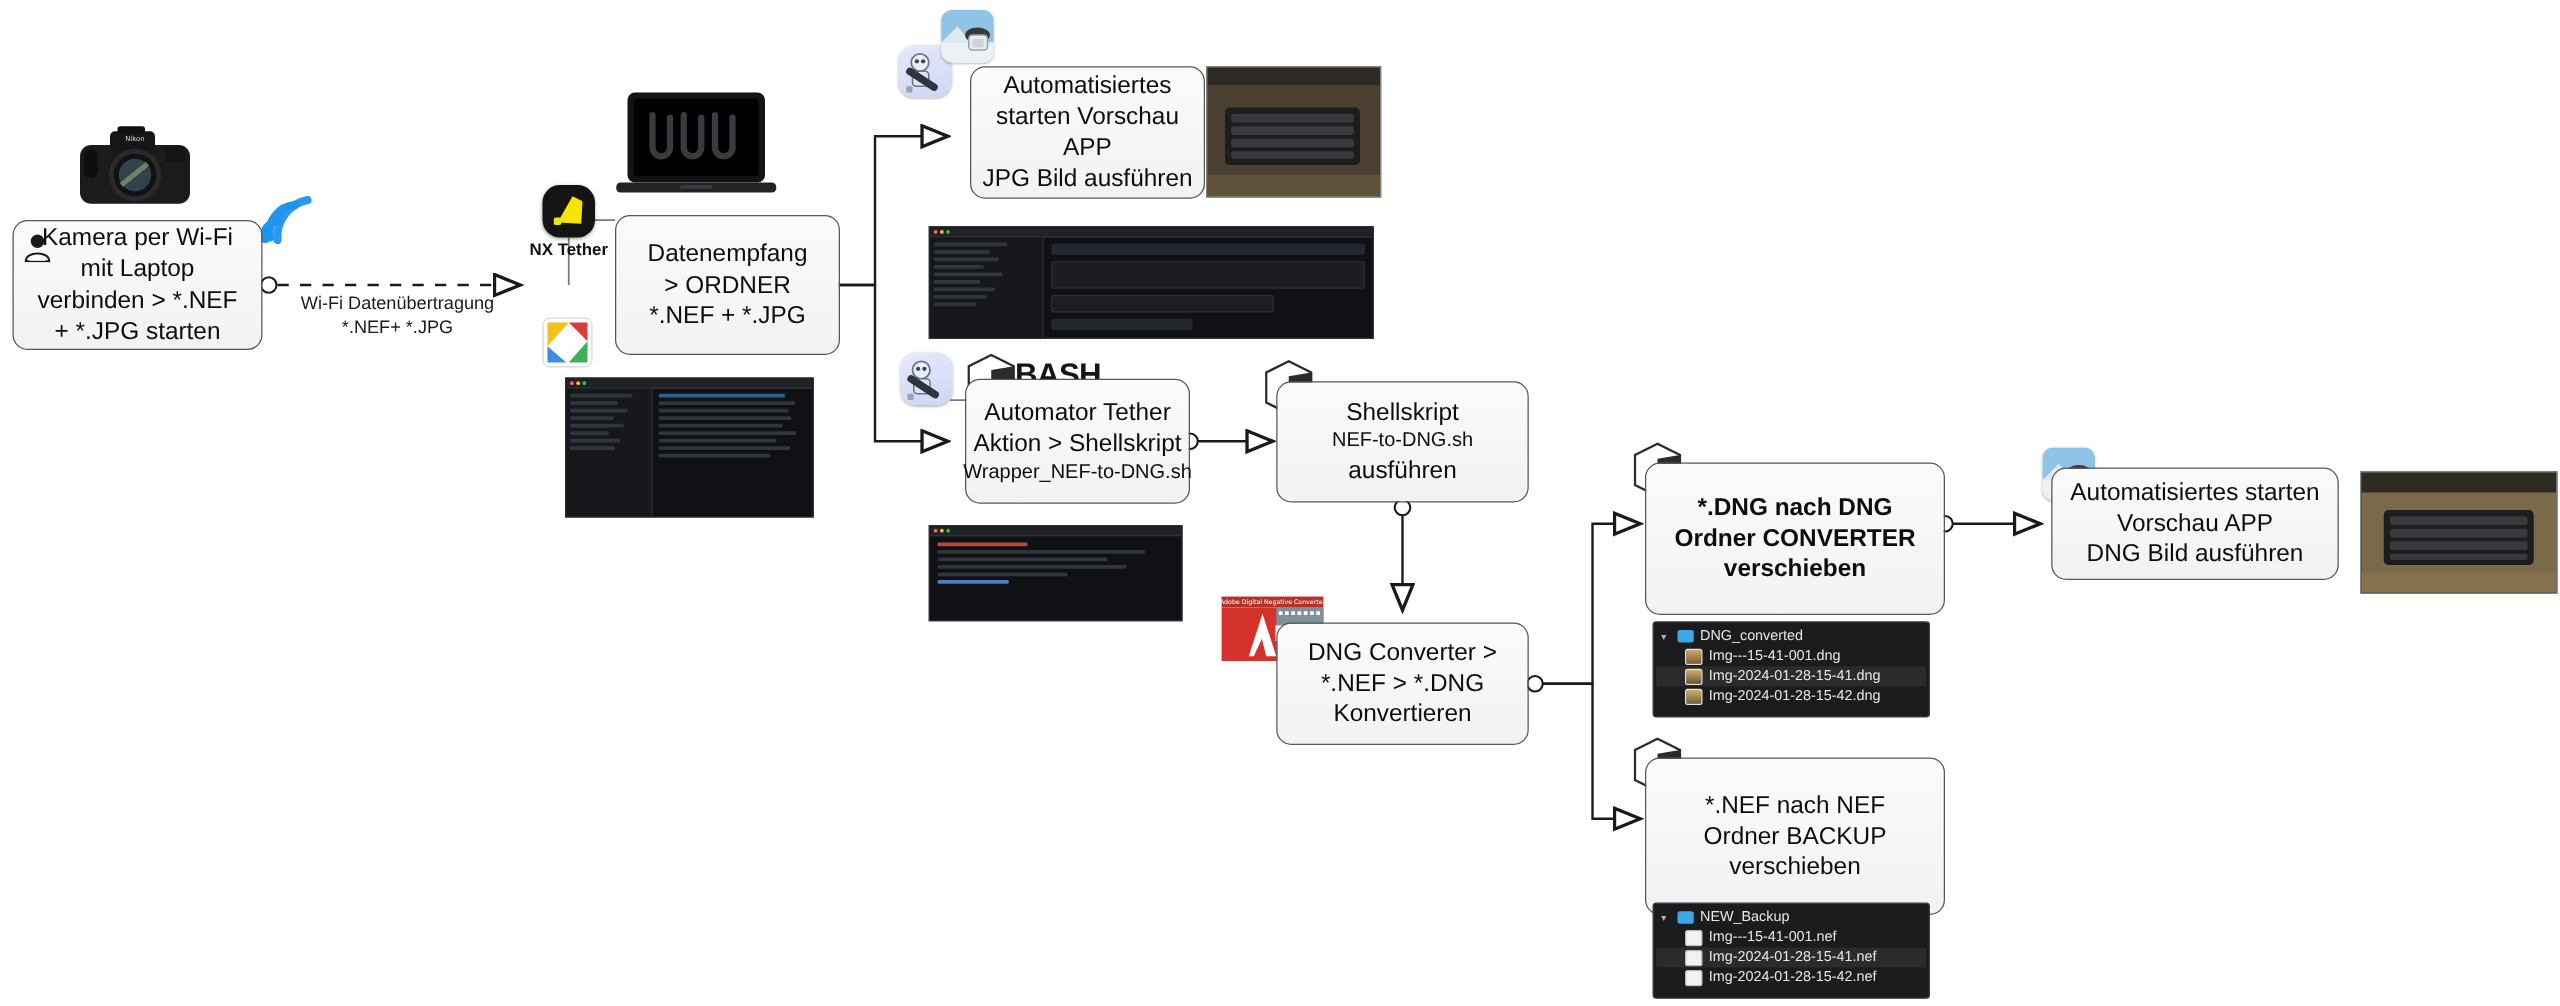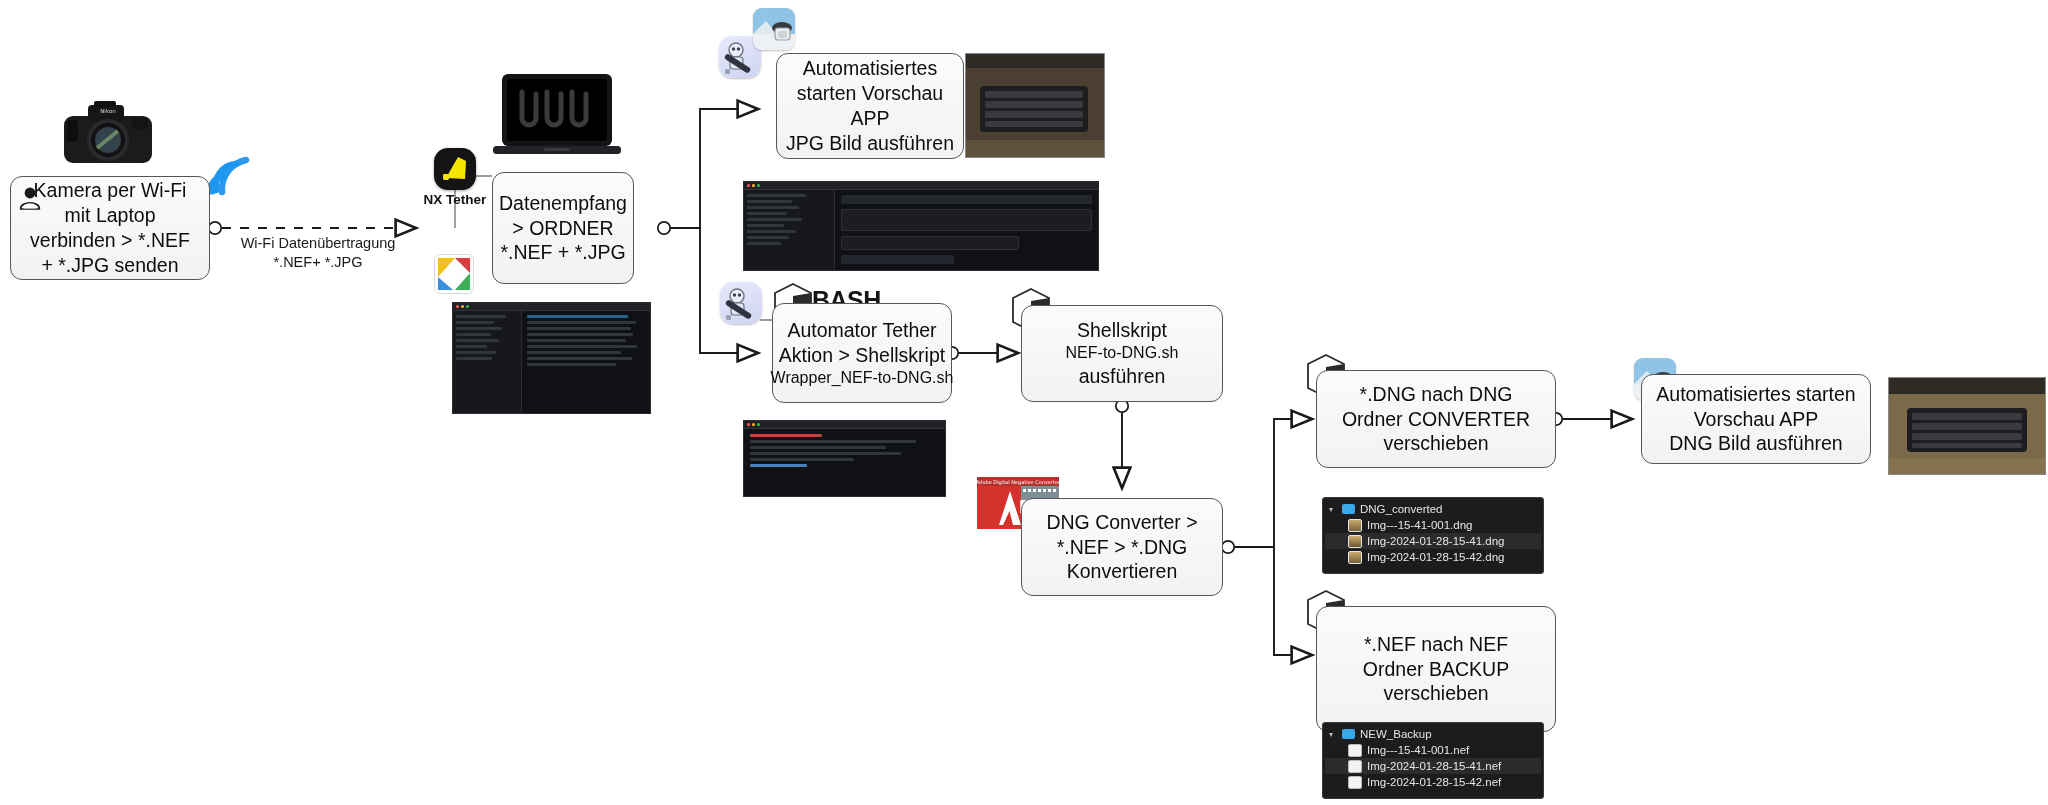--- a/index.html
+++ b/index.html
@@ -139,21 +139,21 @@
 
   <div class="node" style="left:10px;top:176px;width:200px;height:104px;">
     <svg style="position:absolute;left:8px;top:9px;" width="22" height="24" viewBox="0 0 22 24">
       <circle cx="11" cy="7" r="5.4" fill="#1a1a1a"></circle>
       <path d="M1.6,23 C1.6,14.6 20.4,14.6 20.4,23 Z" fill="none" stroke="#1a1a1a" stroke-width="1.6"></path>
       <path d="M4.5,22.6 C4.5,16.2 17.5,16.2 17.5,22.6 Z" fill="#ffffff"></path>
     </svg>
     <span class="ln big">Kamera per Wi-Fi</span>
     <span class="ln big">mit Laptop</span>
     <span class="ln big">verbinden &gt; *.NEF</span>
-    <span class="ln big">+ *.JPG senden</span>
+    <span class="ln big">+ *.JPG starten</span>
   </div>
 
   <div class="lbl" style="left:228px;top:234px;width:180px;">
     <div>Wi-Fi Datenübertragung</div>
     <div>*.NEF+ *.JPG</div>
   </div>
 
   <div class="icon" style="left:492px;top:72px;width:130px;height:92px;">
     <svg width="130" height="92" viewBox="0 0 130 92">
       <rect x="10" y="2" width="110" height="72" rx="6" fill="#141416"></rect>
@@ -180,21 +180,21 @@
     <svg width="38" height="38" viewBox="0 0 38 38">
       <rect x="0" y="0" width="38" height="38" fill="#fdfdfd"></rect>
       <polygon points="3,3 20,3 3,22" fill="#f3c11b"></polygon>
       <polygon points="20,3 35,3 35,18" fill="#d93c3c"></polygon>
       <polygon points="3,22 3,35 18,35" fill="#3a8fdc"></polygon>
       <polygon points="35,18 35,35 20,35" fill="#3fae5a"></polygon>
       <polygon points="19,10 28,19 19,28 10,19" fill="#ffffff"></polygon>
     </svg>
   </div>
 
-  <div class="node" style="left:492px;top:172px;width:142px;height:112px;">
+  <div class="node" style="left:492px;top:172px;width:180px;height:112px;">
     <span class="ln big">Datenempfang</span>
     <span class="ln big">&gt; ORDNER</span>
     <span class="ln big">*.NEF + *.JPG</span>
   </div>
 
   <div class="icon ic-auto" style="left:719px;top:36px;width:42px;height:42px;">
     <svg width="42" height="42" viewBox="0 0 42 42">
       <circle cx="17" cy="14" r="7" fill="#e9edf7" stroke="#6b7280" stroke-width="1.4"></circle>
       <circle cx="14.5" cy="13" r="1.7" fill="#3b4252"></circle>
         <circle cx="19.5" cy="13" r="1.7" fill="#3b4252"></circle>
@@ -387,21 +387,21 @@
   </div>
 
   <div class="hexicon" style="left:1305px;top:353px;width:42px;height:46px;">
     <svg width="42" height="46" viewBox="0 0 42 46">
       <path d="M21,2 L39,11 L39,35 L21,44 L3,35 L3,11 Z" fill="#ffffff" stroke="#2b2b2b" stroke-width="1.8"></path>
       <path d="M21,14 L39,11 L39,35 L21,44 Z" fill="#2b2b2b"></path>
       <text x="29" y="33" font-size="14" fill="#ffffff" text-anchor="middle" font-family="DejaVu Sans Mono">$</text>
     </svg>
   </div>
 
-  <div class="node" style="left:1316px;top:370px;width:240px;height:98px;">
+  <div class="node" style="left:1316px;top:370px;width:240px;height:122px;font-weight:bold;">
     <span class="ln big">*.DNG nach DNG</span>
     <span class="ln big">Ordner CONVERTER</span>
     <span class="ln big">verschieben</span>
   </div>
 
   <div class="hexicon" style="left:1305px;top:589px;width:42px;height:46px;">
     <svg width="42" height="46" viewBox="0 0 42 46">
       <path d="M21,2 L39,11 L39,35 L21,44 L3,35 L3,11 Z" fill="#ffffff" stroke="#2b2b2b" stroke-width="1.8"></path>
       <path d="M21,14 L39,11 L39,35 L21,44 Z" fill="#2b2b2b"></path>
       <text x="29" y="33" font-size="14" fill="#ffffff" text-anchor="middle" font-family="DejaVu Sans Mono">$</text>

